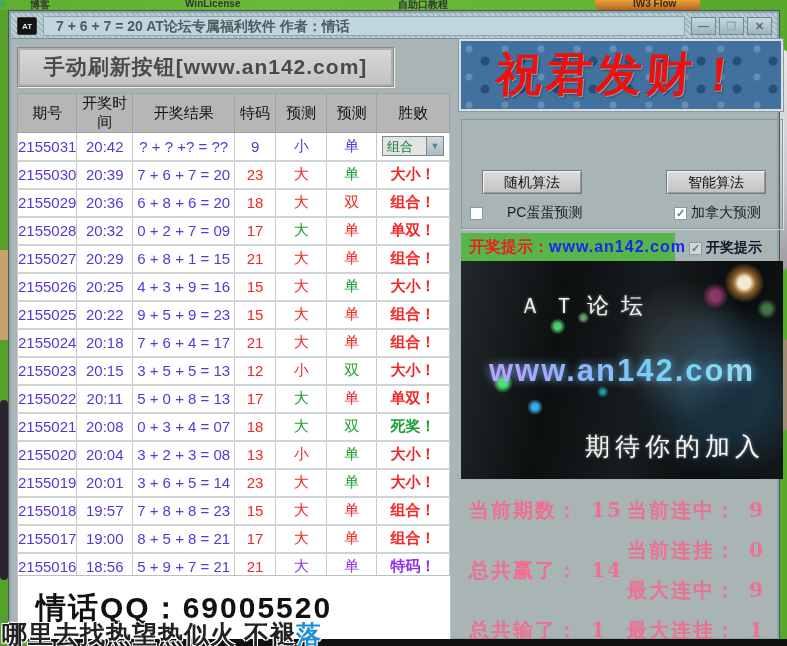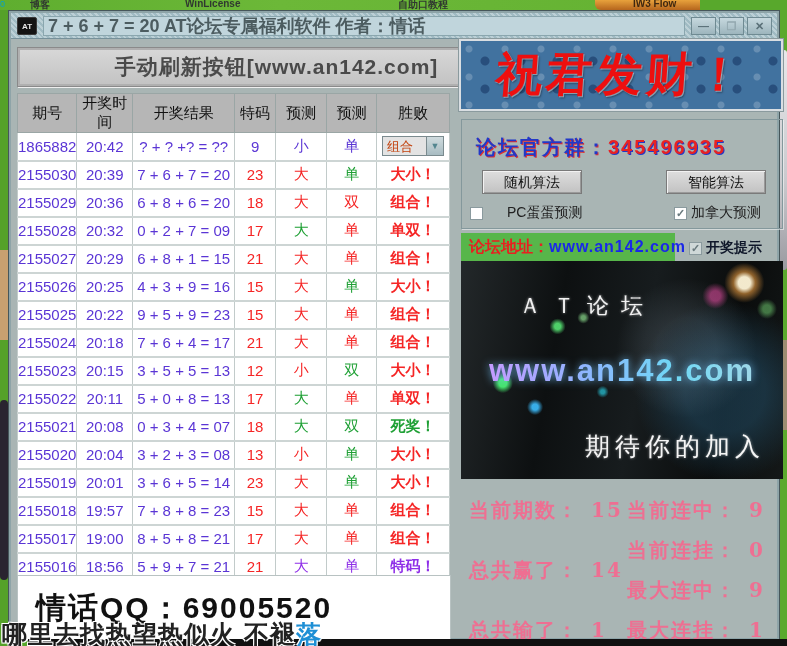--- a/index.html
+++ b/index.html
@@ -30,48 +30,48 @@
   .win { position:absolute; left:8px; top:10px; width:772px; height:631px;
     background:#a9b5b4; border:1px solid #46565a; box-shadow:inset 0 0 0 2px #8ea4a8; z-index:10; }
   .titlebar { position:absolute; left:2px; top:2px; right:2px; height:26px;
     background:#a9c3cb;
     background-image:repeating-linear-gradient(45deg, rgba(255,255,255,.22) 0 2px, rgba(120,150,160,.18) 2px 4px);
     border-bottom:1px solid #76909a; }
   .title-icon { position:absolute; left:6px; top:4px; width:20px; height:18px; background:#141414;
     color:#e8e8e8; font-size:8px; font-weight:bold; text-align:center; line-height:18px; border-radius:2px;
     border:1px solid #3a3a3a; }
   .title-box { position:absolute; left:32px; top:3px; right:92px; height:20px; background:#c0d5dc;
-    border:1px solid #8aa6ae; color:#4c5c60; font-size:18px; font-weight:bold; line-height:18px; padding-left:4px;
+    border:1px solid #8aa6ae; color:#4c5c60; font-size:14px; font-weight:bold; line-height:18px; padding-left:12px;
     white-space:nowrap; overflow:hidden; }
   .win-btns { position:absolute; right:5px; top:4px; display:flex; gap:3px; }
   .win-btn { width:25px; height:18px; background:linear-gradient(180deg,#c6d8de,#9db5bd);
     border:1px solid #6f8a92; color:#5a7078; font-size:11px; font-weight:bold; text-align:center; line-height:16px; }
   .win-btn.dim { color:#93a8af; }
   .client { position:absolute; left:2px; top:28px; right:2px; bottom:2px; background:#a9b5b4; }
 
   
-  .refresh-btn { position:absolute; left:6px; top:8px; width:519px; height:40px;
+  .refresh-btn { position:absolute; left:6px; top:8px; width:377px; height:40px;
     background:linear-gradient(180deg,#d8d8d8,#c2c2c2); border:1px solid #8a8a8a;
     box-shadow:inset 0 0 0 2px #b0b0b0, 1px 1px 0 #eee; color:#4a4a4a; font-size:21px; font-weight:bold;
     text-align:center; line-height:38px; letter-spacing:1px; }
   .tbl { position:absolute; left:6px; top:54px; width:433px; border-collapse:collapse;
     background:#9fabaa; border:1px solid #8a9897; }
   .tbl th { background:#b6b6b6; color:#111; font-size:15px; font-weight:normal; height:28px;
     border:1px solid #9aa6a5; }
   .tbl td { background:#fff; height:28px; text-align:center; font-size:15px;
     border:1px solid #c2cbca; border-bottom:2px solid #cdd5d4; }
   .col-period{width:58px;} .col-time{width:56px;} .col-result{width:103px;}
   .col-special{width:41px;} .col-p1{width:52px;} .col-p2{width:50px;} .col-out{width:73px;}
   .c-purple { color:#5a35d5; }
   .c-red { color:#f52525; }
   .c-green { color:#1fa035; }
   .c-violet { color:#8f2fe8; }
   .outcome { font-weight:bold; font-size:15px; }
   .combo { display:flex; width:62px; height:20px; margin:0 auto; border:1px solid #7a8a8e; background:#fff; }
-  .combo-text { flex:1; font-size:13px; color:#c2410c; text-align:left; padding:1px 0 0 4px; background:#e3e3e3; }
+  .combo-text { flex:1; font-size:13px; color:#15803d; text-align:left; padding:1px 0 0 4px; background:#e3e3e3; }
   .combo-btn { width:17px; background:linear-gradient(180deg,#cfdbde,#a8bcc2); border-left:1px solid #7a8a8e;
     color:#53868f; font-size:9px; text-align:center; line-height:18px; }
   .qq-box { position:absolute; left:6px; top:536px; width:434px; height:66px; background:#fff;
     border:1px solid #b8c2c2; }
   .qq-text { position:absolute; left:18px; top:12px; font-size:30px; font-weight:bold; color:#111;
     letter-spacing:2px; white-space:nowrap; }
 
   
   .banner { position:absolute; left:448px; top:0px; width:324px; height:72px;
     background-color:#41729f;
@@ -177,21 +177,21 @@
           <th class="col-time">开奖时间</th>
           <th class="col-result">开奖结果</th>
           <th class="col-special">特码</th>
           <th class="col-p1">预测</th>
           <th class="col-p2">预测</th>
           <th class="col-out">胜败</th>
         </tr>
       </thead>
       <tbody>
           <tr>
-            <td class="c-purple">1865882</td>
+            <td class="c-purple">2155031</td>
             <td class="c-purple">20:42</td>
             <td class="c-purple">? + ? +? = ??</td>
             <td class="c-purple">9</td>
             <td class="c-purple">小</td>
             <td class="c-purple">单</td>
             <td>
               <div class="combo">
                 <span class="combo-text">组合</span>
                 <span class="combo-btn">▼</span>
               </div>
@@ -337,37 +337,34 @@
 
     <div class="qq-box">
       <div class="qq-text">情话QQ：69005520</div>
     </div>
 
     <div class="banner">
       <span class="banner-text">祝君发财！</span>
     </div>
 
     <div class="groupbox">
-      <div class="qq-group-line">
-        <span class="qq-group-label">论坛官方群：</span><span class="qq-group-number">345496935</span>
-      </div>
       <div class="algo-btn btn-random">随机算法</div>
       <div class="algo-btn btn-smart">智能算法</div>
       <div class="cb-row cb-pc">
         <span class="cb"></span>
         <span>PC蛋蛋预测</span>
       </div>
       <div class="cb-row cb-canada">
         <span class="cb checked"></span>
         <span>加拿大预测</span>
       </div>
     </div>
 
     <div class="green-banner">
-      <span class="lab">论坛地址：</span>
+      <span class="lab">开奖提示：</span>
       <span class="url">www.an142.com</span>
     </div>
     <div class="cb-row cb-tip">
       <span class="cb checked disabled"></span>
       <span>开奖提示</span>
     </div>
 
     <div class="pic">
       <div class="pic-l1">ＡＴ论坛</div>
       <div class="pic-l2">www.an142.com</div>

